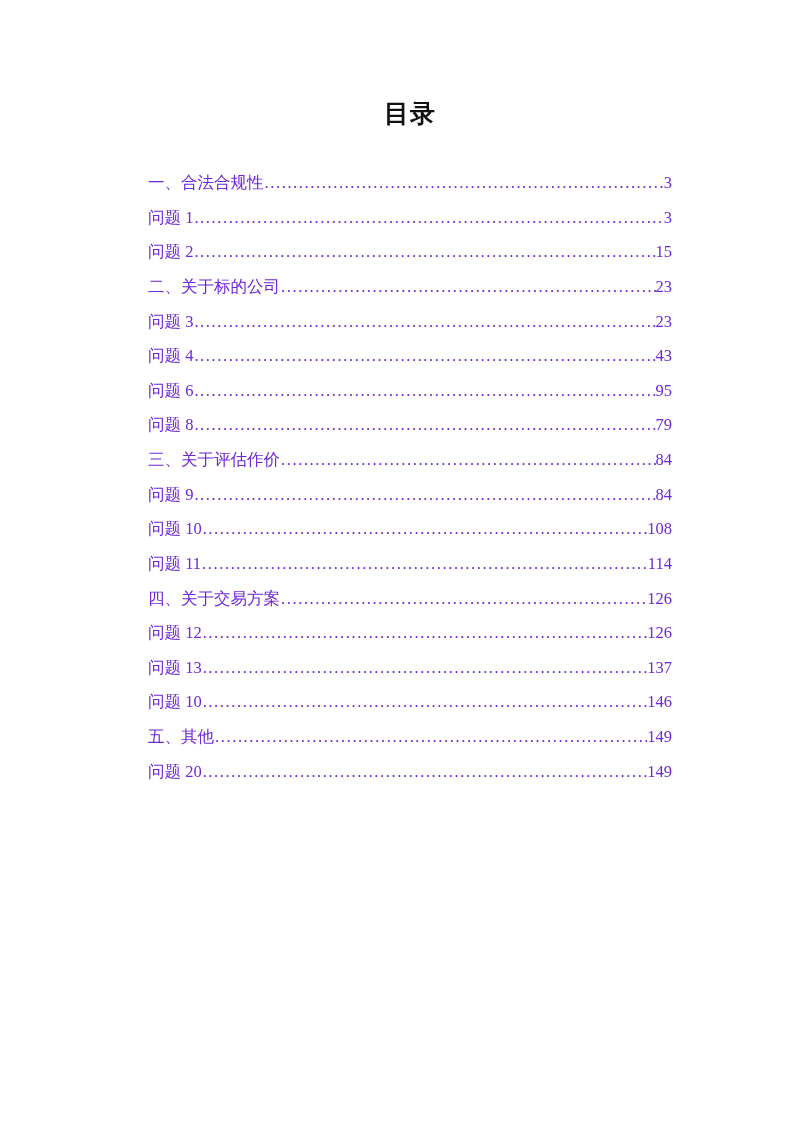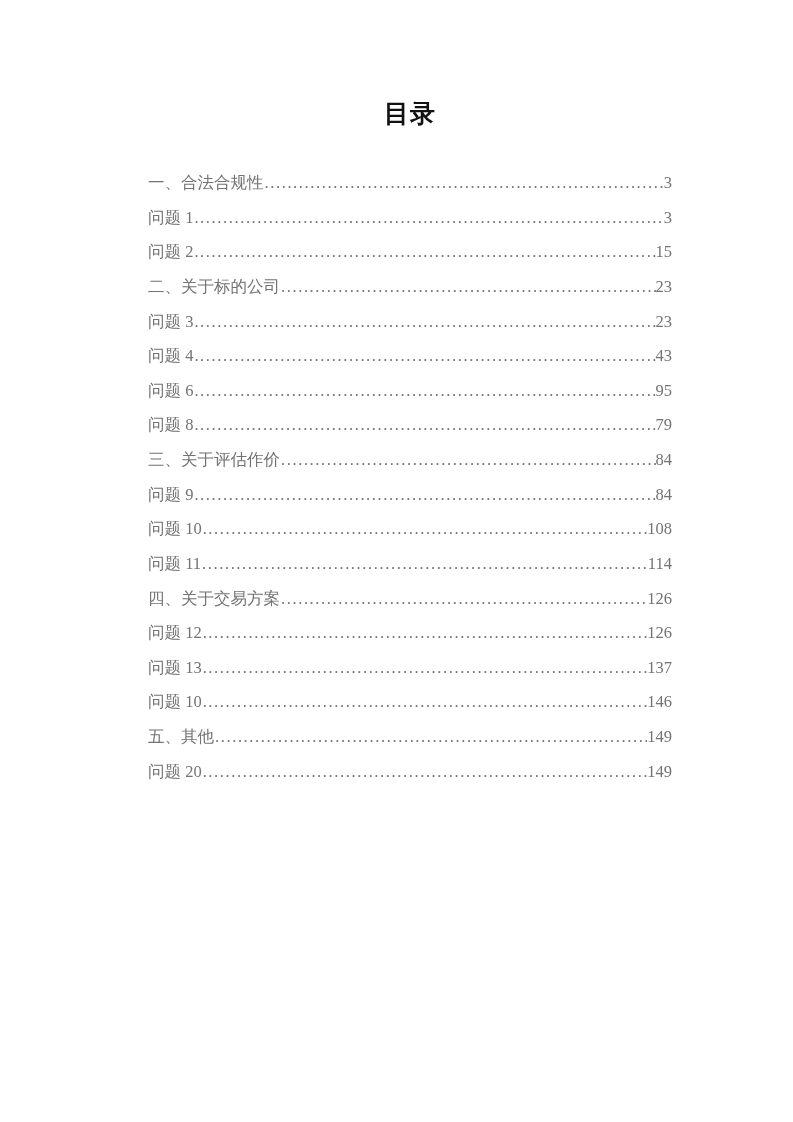--- a/index.html
+++ b/index.html
@@ -34,21 +34,21 @@
     left: 148px;
     right: 121px;
     top: 166px;
   }
   .toc-row {
     display: flex;
     align-items: baseline;
     height: 34.63px;
     line-height: 34.63px;
     font-size: 16.5px;
-    color: #737373;
+    color: #6d28d9;
     cursor: pointer;
   }
   .toc-label {
     white-space: nowrap;
     flex: none;
   }
   .leader {
     flex: 1 1 auto;
     min-width: 0;
     overflow: hidden;

